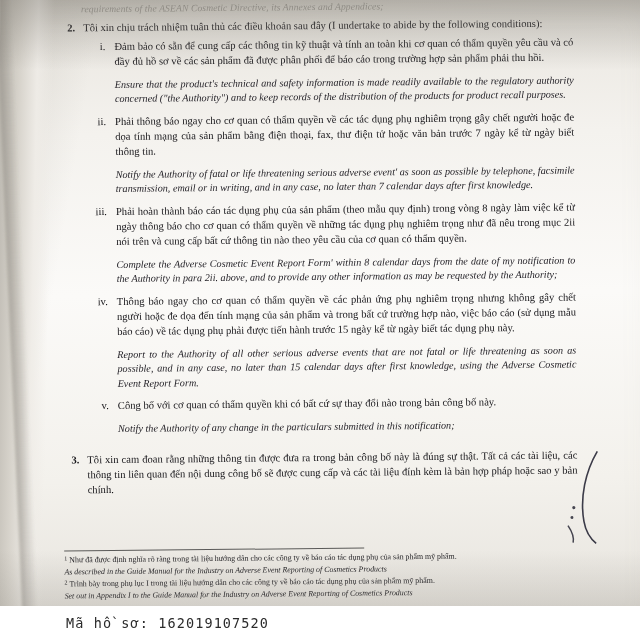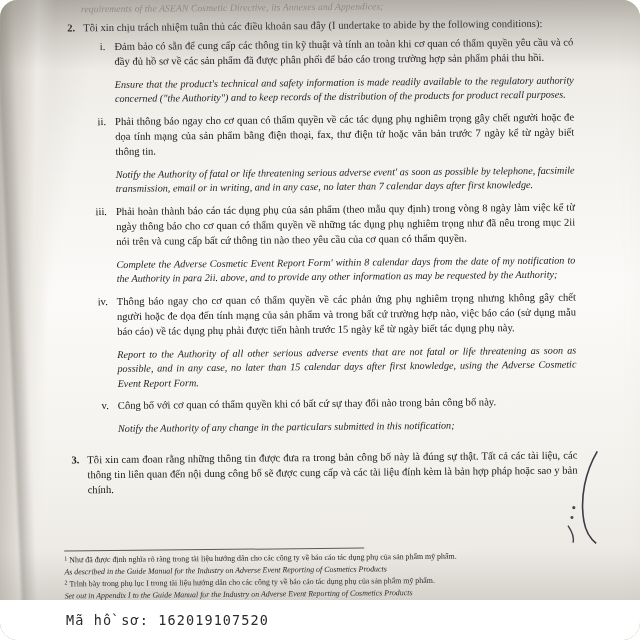--- a/index.html
+++ b/index.html
@@ -7,21 +7,20 @@
     padding: 0;
     background: #ffffff;
   }
   #page {
     position: relative;
     width: 640px;
     height: 640px;
     overflow: hidden;
     background: #84cc16;
     font-family: "Liberation Serif", serif;
-    border-radius: 18px;
   }
   
   .sheet {
     position: absolute;
     left: -22px;
     top: -14px;
     width: 690px;
     height: 668px;
     background:
       linear-gradient(100deg, rgba(190,186,178,0.55) 0%, rgba(255,255,255,0.0) 16%),
@@ -156,21 +155,21 @@
     height: 96px;
     pointer-events: none;
   }
 
   
   .code-bar {
     position: absolute;
     left: 0;
     bottom: 0;
     width: 640px;
-    height: 40px;
+    height: 34px;
     background: #ffffff;
     display: flex;
     align-items: center;
   }
   .code-text {
     margin-left: 66px;
     font-family: "DejaVu Sans Mono", monospace;
     font-size: 13.5px;
     letter-spacing: 1.1px;
     color: #2b2b2b;

